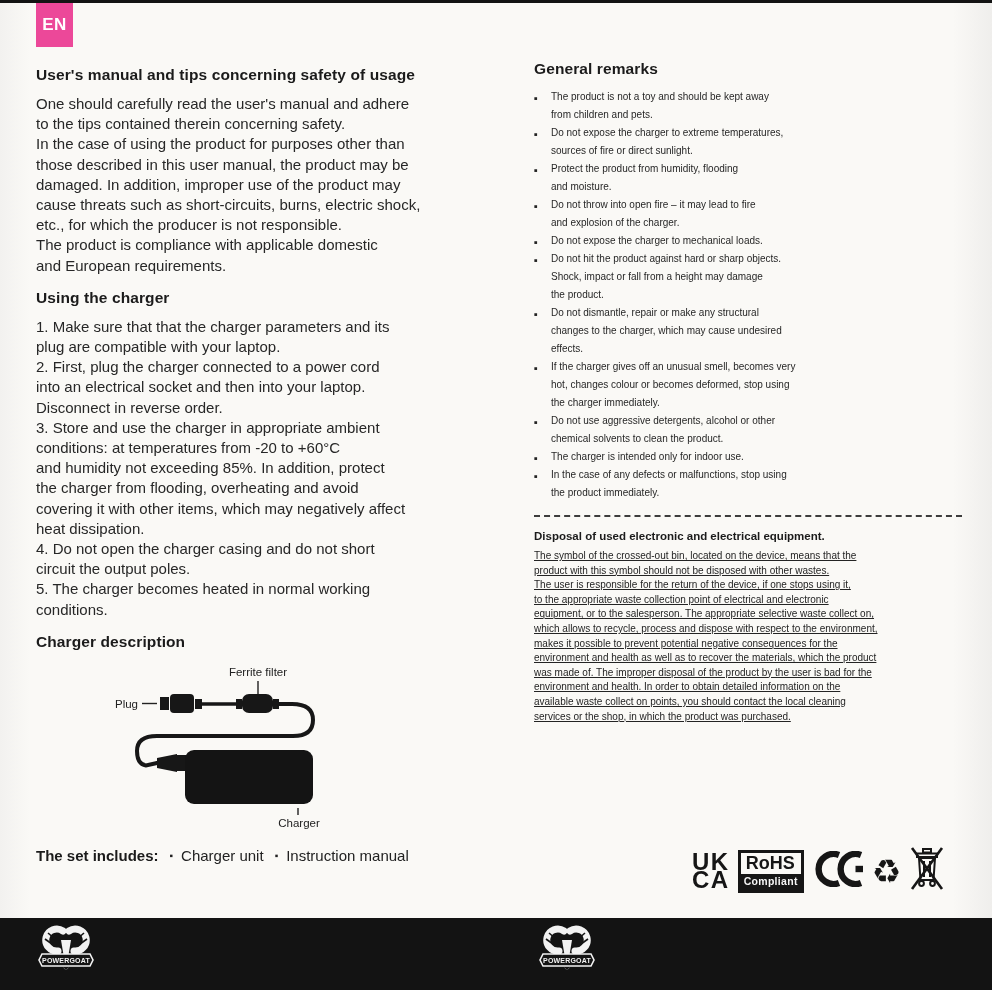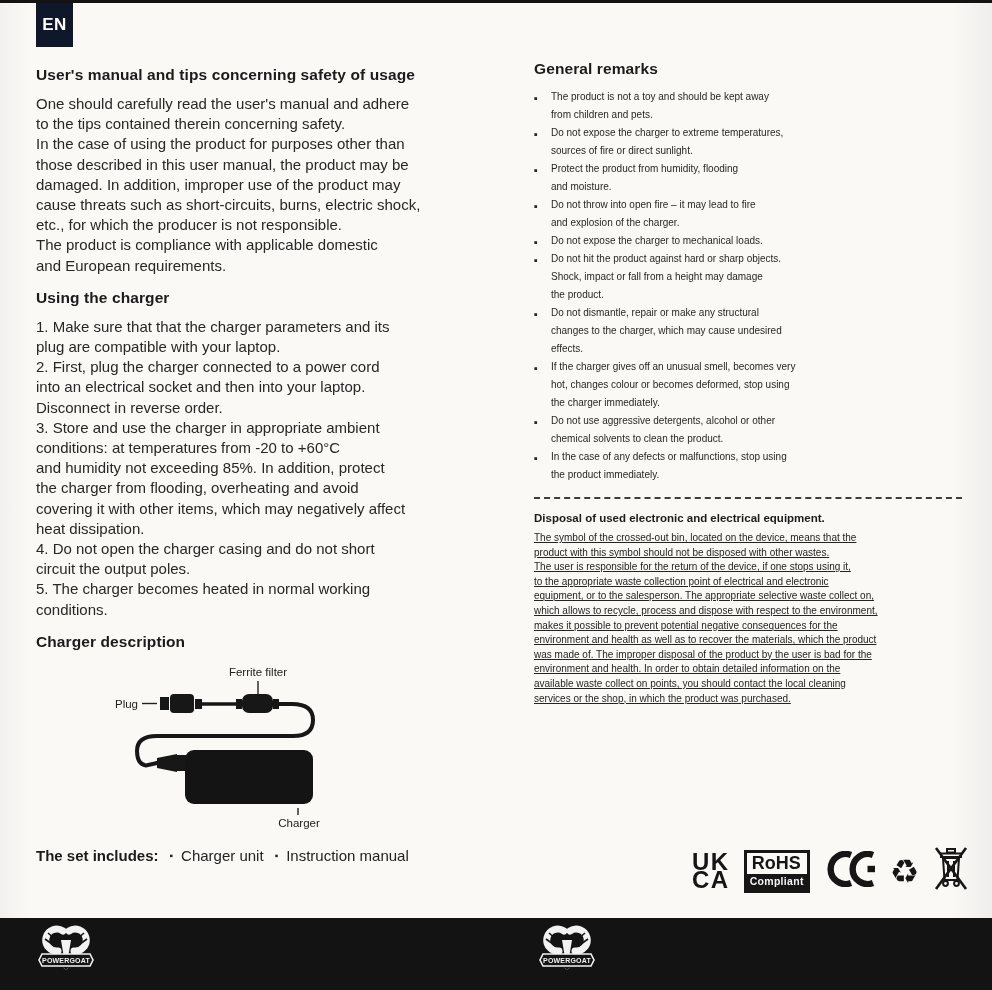--- a/index.html
+++ b/index.html
@@ -4,39 +4,39 @@
 <style>
   html,body{margin:0;padding:0;}
   body{
     width:992px;height:990px;position:relative;overflow:hidden;
     background:linear-gradient(90deg,#f2f1ef 0,#faf9f6 3%,#faf9f6 96%,#efeeec 100%);
     font-family:"Liberation Sans",sans-serif;color:#272727;
     -webkit-font-smoothing:antialiased;
   }
   .top-strip{position:absolute;left:0;top:0;width:992px;height:3px;background:#131313;}
   .en-badge{
-    position:absolute;left:36px;top:3px;width:37px;height:44px;background:#0f172a;
+    position:absolute;left:36px;top:3px;width:37px;height:44px;background:#ec4899;
     color:#fff;font-weight:bold;font-size:17px;display:flex;align-items:center;justify-content:center;
     letter-spacing:.5px;
   }
   .col-left{position:absolute;left:36px;top:66px;width:447px;}
   .col-right{position:absolute;left:534px;top:40px;width:428px;margin-top:20px;}
   h2.sec{font-size:15.5px;font-weight:bold;color:#1b1b1b;margin:0 0 10px;letter-spacing:.1px;}
   p.body{font-size:15px;line-height:20.2px;margin:0 0 13px;white-space:pre-line;}
   .diagram{display:block;margin:0;}
   .set-line{font-size:15px;margin:10px 0 0;color:#222;}
   .set-label{font-weight:bold;color:#1b1b1b;}
   .sq-bullet{font-size:10px;vertical-align:2px;margin:0 8px 0 11px;color:#222;}
   ul.remarks{list-style:none;margin:0;padding:0;font-size:10px;line-height:18px;}
   ul.remarks li{position:relative;padding-left:17px;white-space:pre-line;}
   ul.remarks li::before{content:"▪";position:absolute;left:0;top:1px;font-size:11px;color:#222;}
   .sep{border:none;border-top:2px dashed #3d3d3d;margin:13px 0 13px;}
   .disposal-h{font-size:11.5px;font-weight:bold;color:#1b1b1b;margin:0 0 7px;}
   .disposal-body{font-size:10px;line-height:14.6px;white-space:pre-line;margin:0;color:#242424;text-decoration:underline;}
-  .marks{position:absolute;left:692px;top:845px;height:52px;display:flex;align-items:center;gap:14px;}
+  .marks{position:absolute;left:692px;top:845px;height:52px;display:flex;align-items:center;gap:8px;}
   .ukca{font-weight:bold;font-size:24px;line-height:18.5px;letter-spacing:1.5px;color:#161616;}
   .rohs{border:3px solid #161616;}
   .rohs-t{font-weight:bold;font-size:18px;line-height:21px;padding:0 5px;color:#161616;}
   .rohs-b{background:#161616;color:#f5f5f5;font-size:10.5px;font-weight:bold;padding:1px 3px 3px;letter-spacing:.3px;}
   .recycle{font-size:33px;color:#161616;line-height:1;}
   .footer-bar{position:absolute;left:0;top:918px;width:992px;height:72px;background:#131313;}
   .logo{position:absolute;top:7px;}
   .logo-1{left:36px;} .logo-2{left:537px;}
   .sr{position:absolute;width:1px;height:1px;overflow:hidden;clip-path:inset(50%);white-space:nowrap;}
 </style>
@@ -133,20 +133,21 @@
 Shock, impact or fall from a height may damage
 the product.</li>
     <li>Do not dismantle, repair or make any structural
 changes to the charger, which may cause undesired
 effects.</li>
     <li>If the charger gives off an unusual smell, becomes very
 hot, changes colour or becomes deformed, stop using
 the charger immediately.</li>
     <li>Do not use aggressive detergents, alcohol or other
 chemical solvents to clean the product.</li>
+    <li>The charger is intended only for indoor use.</li>
     <li>In the case of any defects or malfunctions, stop using
 the product immediately.</li>
   </ul>
   <hr class="sep">
   <h3 class="disposal-h">Disposal of used electronic and electrical equipment.</h3>
   <p class="disposal-body">The symbol of the crossed-out bin, located on the device, means that the
 product with this symbol should not be disposed with other wastes.
 The user is responsible for the return of the device, if one stops using it,
 to the appropriate waste collection point of electrical and electronic
 equipment, or to the salesperson. The appropriate selective waste collect on,

